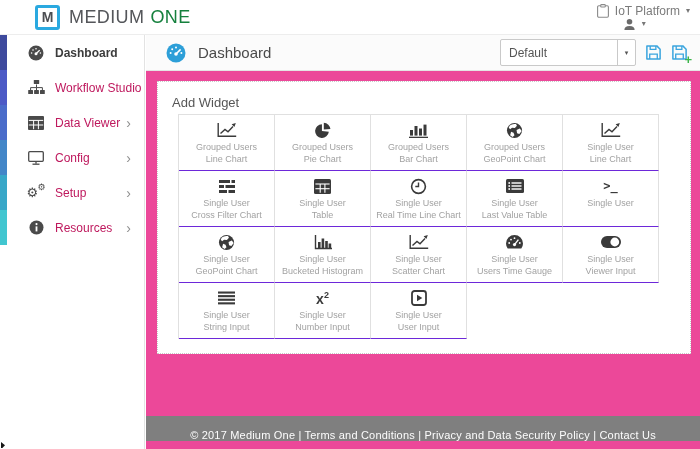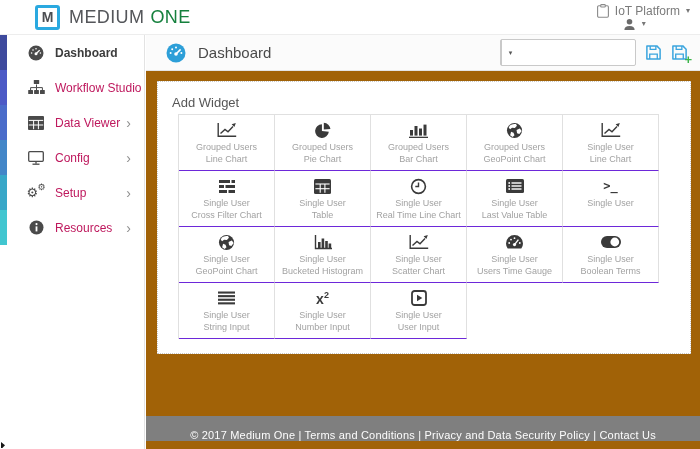--- a/index.html
+++ b/index.html
@@ -46,21 +46,21 @@
   .select-caret { width:18px; align-self:stretch; border-left:1px solid #c9c9c9;
                   display:flex; align-items:center; justify-content:center; }
   .select-caret .caret-glyph { font-size:7px; color:#555; }
   .icon { display:inline-flex; align-items:center; justify-content:center; }
   .save { cursor:pointer; }
   .fp-wrap { position:relative; display:inline-flex; }
   .fp-plus { position:absolute; right:-4px; bottom:-5px; color:#3cb54b; font-size:13px;
              font-weight:700; line-height:1; }
 
   
-  .content-body { position:relative; height:378px; background:#a16207; }
+  .content-body { position:relative; height:378px; background:#ec4899; }
   .add-widget-panel { position:absolute; left:11px; top:10px; width:534px; height:273px;
                       background:#fff; border:1px dotted #c9c9c9; }
   .panel-title { position:absolute; left:14px; top:13px; font-size:13px; color:#565656; }
   .widget-grid { position:absolute; left:20px; top:32px; width:481px;
                  display:flex; flex-wrap:wrap;
                  border-top:1px solid #e0e0e0; border-left:1px solid #e0e0e0; }
   .widget-cell { width:96px; height:56px; background:#fff;
                  border-right:1px solid #e0e0e0; border-bottom:1px solid #6d28d9;
                  display:flex; flex-direction:column; align-items:center; cursor:pointer; }
   .wc-icon { height:22px; margin-top:4px; display:flex; align-items:center; justify-content:center; }
@@ -224,20 +224,21 @@
               <circle cx="10" cy="4.6" r="1"></circle>
               <circle cx="15.4" cy="10" r="1"></circle>
             </g>
             <path d="M10 11 L14.6 6.4" stroke="#fff" stroke-width="1.6"></path>
             <circle cx="10" cy="11" r="1.8" fill="#fff"></circle>
           </svg>
         </span>
       <h1 class="page-title">Dashboard</h1>
       <div class="header-controls">
         <div class="select">
+          <span class="select-value">Default</span>
           <span class="select-caret">
               <span class="caret-glyph">▾</span>
             </span>
         </div>
         <span class="icon save">
             <svg width="17" height="17" viewBox="0 0 18 18" fill="none" stroke="#3ba5de" stroke-width="1.6">
               <path d="M2 2 h10.5 L16 5.5 V16 H2 Z" stroke-linejoin="round"></path>
               <path d="M5.5 2.2 v3.4 h6 V2.2" stroke-width="1.4"></path>
               <path d="M5 15.8 v-5 h8 v5" stroke-width="1.4"></path>
             </svg>
@@ -440,21 +441,21 @@
               <div class="wc-line">Users Time Gauge</div>
             </div>
             <div class="widget-cell">
               <div class="wc-icon">
                 <svg width="20" height="12" viewBox="0 0 20 12">
                   <rect width="20" height="12" rx="6" fill="#3a3a3a"></rect>
                   <circle cx="13.8" cy="6" r="4.4" fill="#fff"></circle>
                 </svg>
               </div>
               <div class="wc-line">Single User</div>
-              <div class="wc-line">Boolean Terms</div>
+              <div class="wc-line">Viewer Input</div>
             </div>
             <div class="widget-cell">
               <div class="wc-icon">
                 <svg width="17" height="14" viewBox="0 0 17 14" fill="#3a3a3a">
                   <rect x="0" y="0.5" width="17" height="2.1"></rect>
                   <rect x="0" y="4.1" width="17" height="2.1"></rect>
                   <rect x="0" y="7.7" width="17" height="2.1"></rect>
                   <rect x="0" y="11.3" width="17" height="2.1"></rect>
                 </svg>
               </div>

